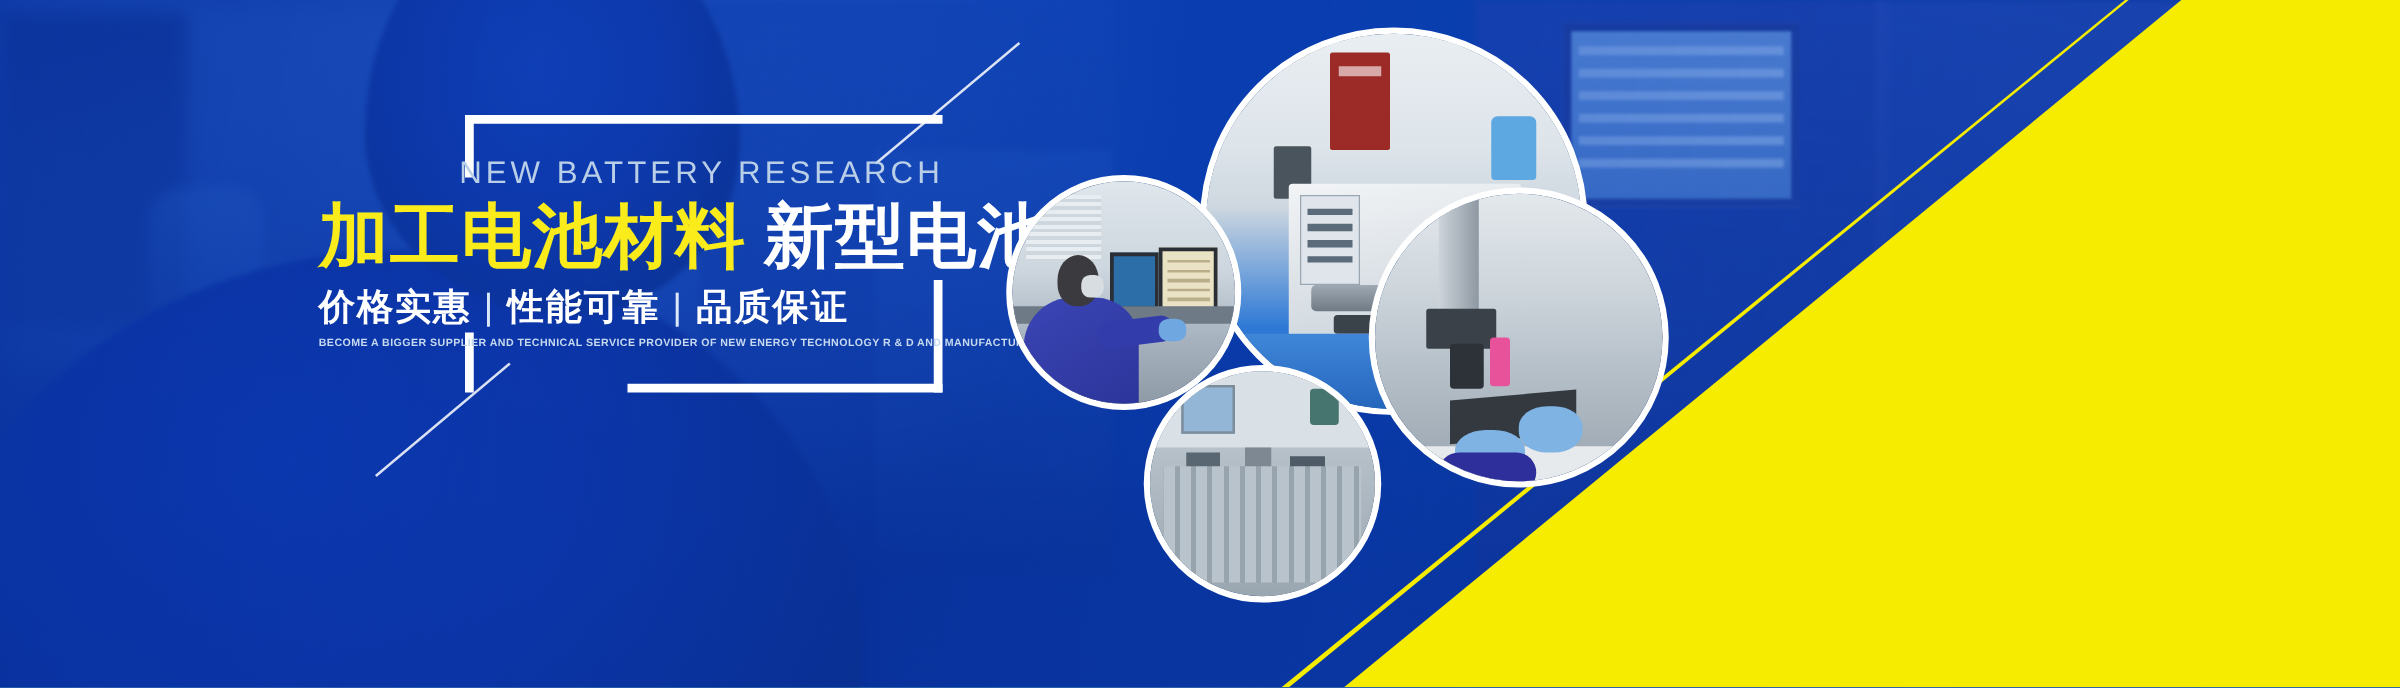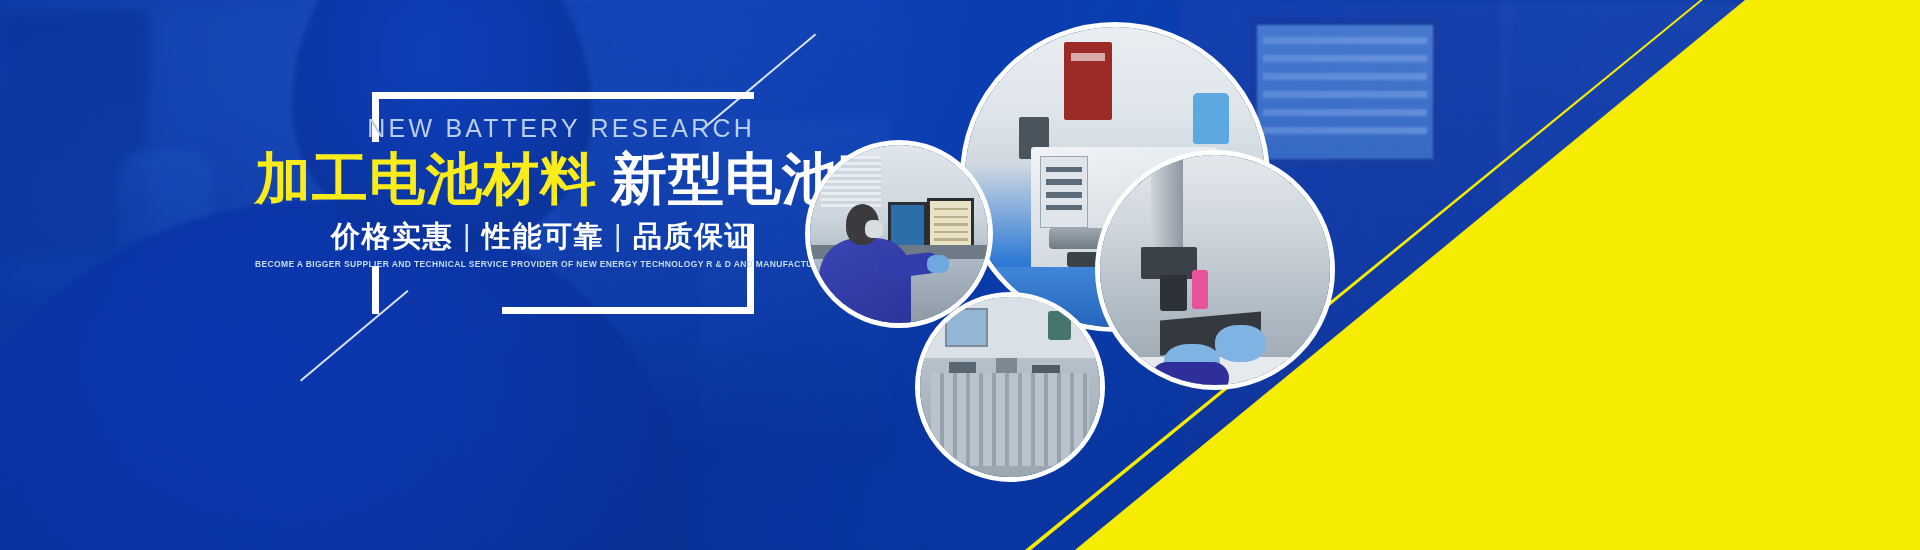--- a/index.html
+++ b/index.html
@@ -104,34 +104,34 @@
   .fr-top    {left:0;   top:0;   width:382px;height:7px;}
   .fr-left-t {left:0;   top:0;   width:7px;  height:50px;}
   .fr-right-b{left:375px;top:132px;width:7px;height:90px;}
   .fr-bottom {left:130px;top:215px;width:252px;height:7px;}
   .fr-left-b {left:0;   top:174px;width:7px;  height:48px;}
   .diag{position:absolute;background:rgba(255,255,255,.85);transform-origin:0 0;}
   .diag-1{left:700px;top:130px;width:150px;height:2px;transform:rotate(-40deg);}
   .diag-2{left:300px;top:380px;width:140px;height:2px;transform:rotate(-40deg);}
 
   
-  .copy{position:absolute;left:255px;top:116px;width:500px;text-align:right;}
+  .copy{position:absolute;left:255px;top:126px;width:500px;text-align:right;}
   .kicker{
     font-size:25px;letter-spacing:3.2px;color:#b9cfe8;font-weight:400;
     line-height:1;margin:0 0 8px 0;text-align:right;
   }
   .title{
     font-size:56px;font-weight:700;line-height:1.07;margin:0;white-space:nowrap;
     letter-spacing:1px;text-align:right;
   }
   .t-yellow{color:#f9ec1a;}
   .t-white{color:#ffffff;margin-left:14px;}
   .subtitle{
     font-size:29px;font-weight:700;color:#ffffff;line-height:1;margin:13px 0 0 0;
-    letter-spacing:1.5px;text-align:right;
+    letter-spacing:1.5px;text-align:left;
   }
   .subtitle .sep{color:#dbe8f7;font-weight:400;margin:0 10px;}
   .tagline{
     font-size:26px;font-weight:700;color:#ffffff;line-height:1;margin:9px 0 0 0;
     letter-spacing:.6px;text-align:right;
   }
   .en-caption{
     font-size:8.5px;color:#c6d9ef;letter-spacing:.35px;line-height:1;margin:9px 0 0 0;
     font-weight:700;text-align:right;white-space:nowrap;
   }

